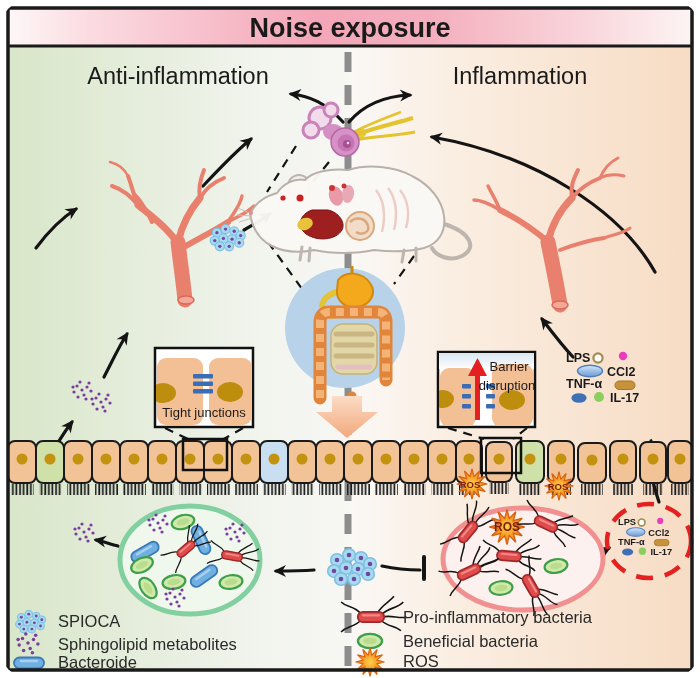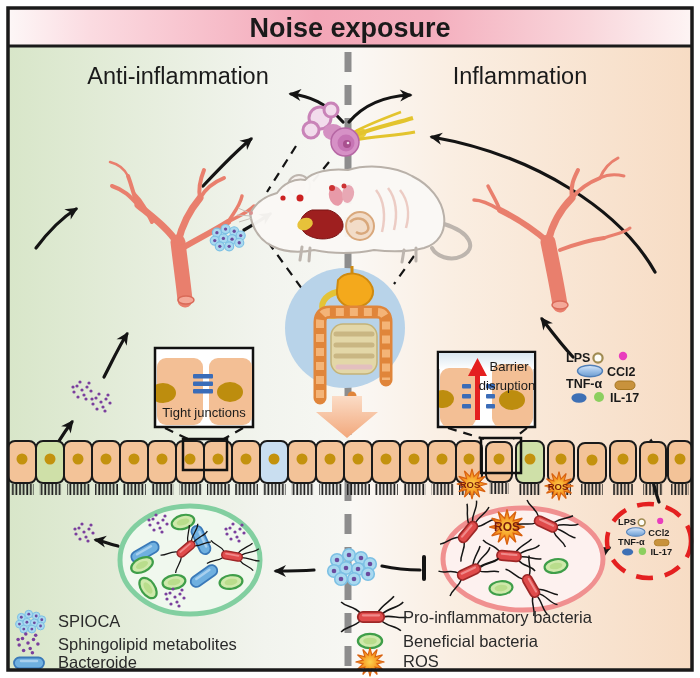--- a/index.html
+++ b/index.html
@@ -1,16 +1,16 @@
 <!DOCTYPE html>
 <html><head>
 <meta charset="utf-8">
 <style>
   html,body{margin:0;padding:0;background:#ffffff;}
-  .figure{position:relative;width:700px;height:678px;background:#ffffff;overflow:hidden;}
+  .figure{position:relative;width:700px;height:678px;background:#ffffff;overflow:hidden;border-radius:29px;}
   svg{display:block;font-family:"Liberation Sans", sans-serif;}
   text{font-family:"Liberation Sans", sans-serif;fill:#1a1a1a;}
   .title-t{font-size:27px;font-weight:bold;}
   .side-t{font-size:23.5px;}
   .inset-t{font-size:13px;}
   .ck-t{font-size:12.5px;font-weight:bold;}
   .ros-t{font-size:9.5px;font-weight:bold;fill:#7c1d0a;}
   .ros-big-t{font-size:12px;font-weight:bold;fill:#7c1d0a;}
   .leg-t{font-size:16.5px;fill:#2a2a2a;}
 </style>

